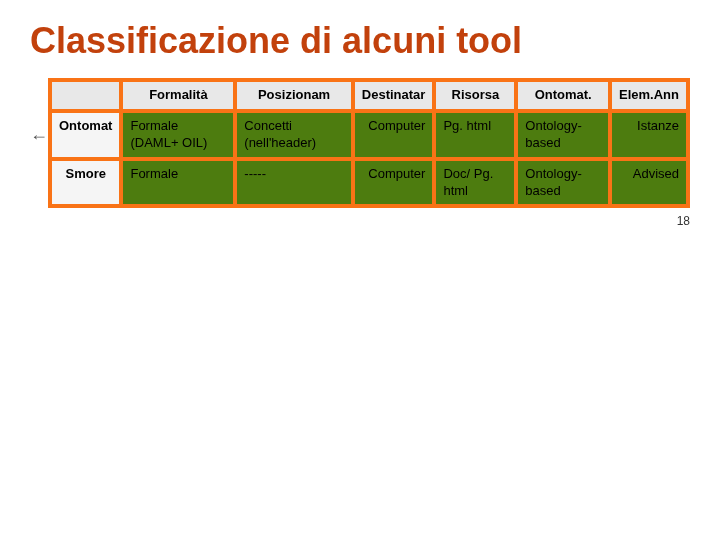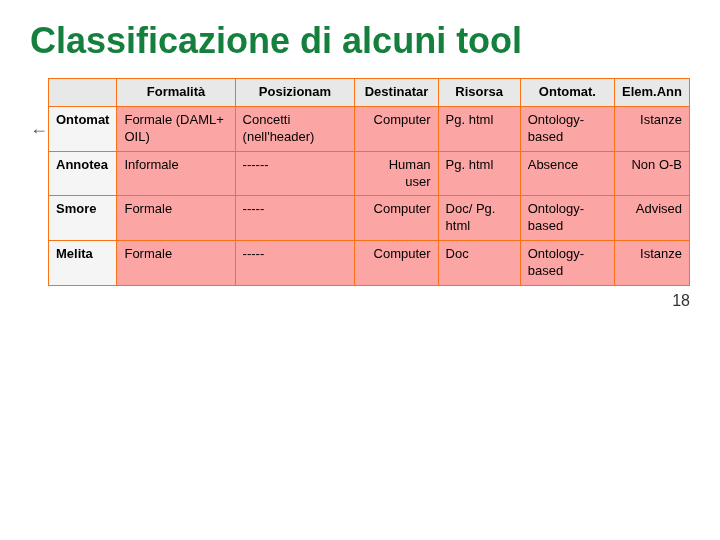--- a/index.html
+++ b/index.html
@@ -6,53 +6,53 @@
     body {
       font-family: Arial, sans-serif;
       background: #fff;
       width: 720px;
       min-height: 540px;
       padding: 20px 30px;
     }
     h1 {
       font-size: 36px;
       font-weight: bold;
-      color: #15803d;
+      color: #c2410c;
       margin-bottom: 16px;
     }
     table {
       width: 100%;
       border-collapse: collapse;
       font-size: 13px;
     }
     th, td {
-      border: 1px solid #f97316;
+      border: 4px solid #f97316;
       padding: 5px 7px;
       vertical-align: top;
       line-height: 1.3;
     }
     th {
       background: #e8e8e8;
       font-weight: bold;
       text-align: center;
     }
     td {
-      background: #fca5a5;
+      background: #4d7c0f;
     }
     td.tool-name {
       font-weight: bold;
-      text-align: left;
+      text-align: center;
       background: #f5f5f5;
     }
     td.center {
       text-align: right;
     }
     .page-num {
       text-align: right;
-      font-size: 16px;
+      font-size: 12px;
       margin-top: 6px;
       color: #333;
     }
   </style>
 </head>
 <body>
 
 <h1>Classificazione di alcuni tool</h1>
 
 <table>
@@ -74,44 +74,24 @@
         <td class="tool-name">Ontomat</td>
         <td>Formale (DAML+ OIL)</td>
         <td>Concetti (nell'header)</td>
         <td class="center">Computer</td>
         <td>Pg. html</td>
         <td>Ontology-based</td>
         <td class="center">Istanze</td>
       </tr>
       <tr>
         <td style="width: 14px; padding: 0px; border: none; background: transparent; vertical-align: middle;"></td>
-        <td class="tool-name">Annotea</td>
-        <td>Informale</td>
-        <td>------</td>
-        <td class="center">Human user</td>
-        <td>Pg. html</td>
-        <td>Absence</td>
-        <td class="center">Non O-B</td>
-      </tr>
-      <tr>
-        <td style="width: 14px; padding: 0px; border: none; background: transparent; vertical-align: middle;"></td>
         <td class="tool-name">Smore</td>
         <td>Formale</td>
         <td>-----</td>
         <td class="center">Computer</td>
         <td>Doc/ Pg. html</td>
         <td>Ontology-based</td>
         <td class="center">Advised</td>
       </tr>
-      <tr>
-        <td style="width: 14px; padding: 0px; border: none; background: transparent; vertical-align: middle;"></td>
-        <td class="tool-name">Melita</td>
-        <td>Formale</td>
-        <td>-----</td>
-        <td class="center">Computer</td>
-        <td>Doc</td>
-        <td>Ontology-based</td>
-        <td class="center">Istanze</td>
-      </tr>
     </tbody>
 </table>
 
 <div class="page-num">18</div>
 
 </body></html>

